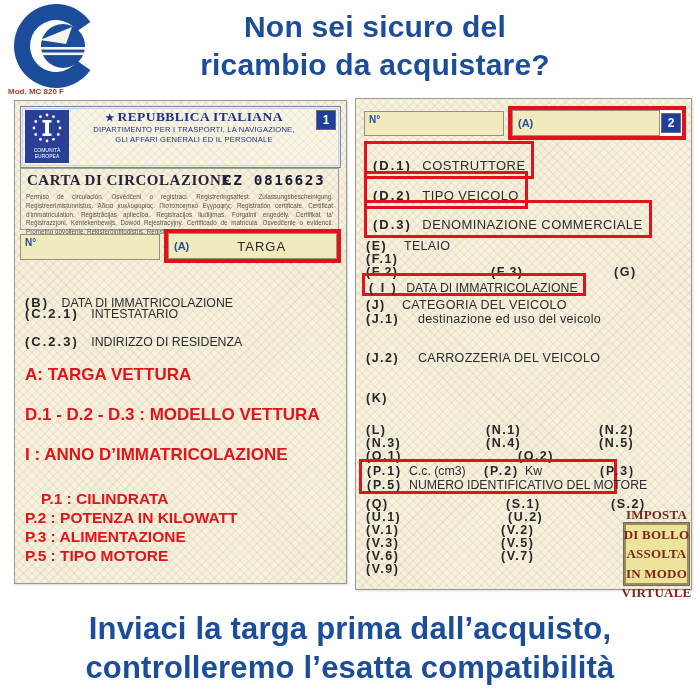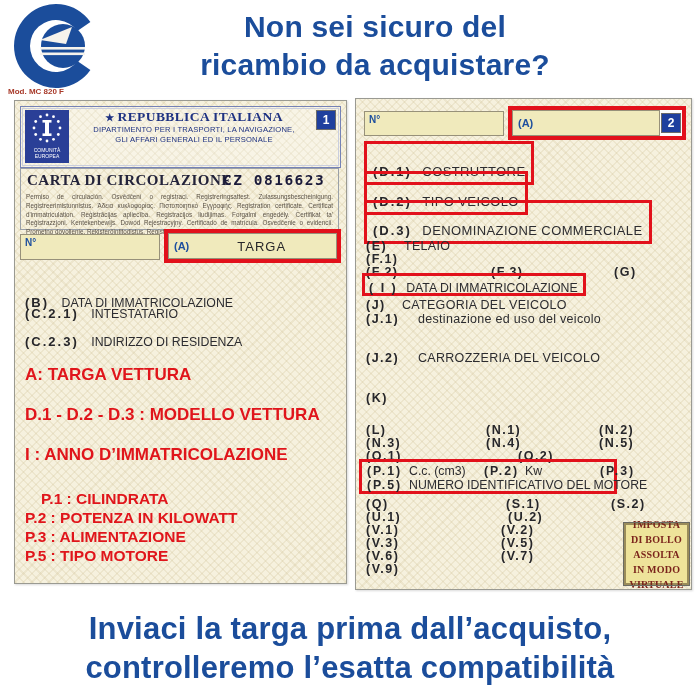--- a/index.html
+++ b/index.html
@@ -66,40 +66,40 @@
   #an0{top:264px;} #an1{top:304px;} #an2{top:344px;}
   #an3{top:389px;margin-left:16px;} #an4{top:408px;} #an5{top:427px;} #an6{top:446px;}
 
   
   #p2-n-field{position:absolute;left:8px;top:12px;width:140px;height:25px;padding:2px 4px;font-size:10px;}
   #p2-a-group{position:absolute;left:152px;top:7px;width:178px;height:34px;border:4px solid #e2111b;
               box-sizing:border-box;display:flex;align-items:center;background:#fdfdfd;}
   #p2-a-field{flex:1;height:100%;display:flex;align-items:center;padding-left:5px;font-size:11px;}
   #p2-badge{margin:0 1px;}
 
-  .dbox{position:absolute;left:8px;padding:18px 6px 2px 6px;white-space:nowrap;}
+  .dbox{position:absolute;left:8px;padding:12px 6px 2px 6px;white-space:nowrap;}
   .dbox .code{font-size:13px;} .dbox .lbl{font-size:13px;margin-left:6px;letter-spacing:.4px;}
   #dbox1{top:42px;} #dbox2{top:72px;} #dbox3{top:101px;}
 
   .rrow{position:absolute;left:0;width:335px;height:14px;font-size:12.5px;}
   .rrow span{position:absolute;white-space:nowrap;}
   .rrow .code{font-size:12.5px;letter-spacing:1.5px;}
   .rrow .lbl{letter-spacing:.3px;}
 
   #ibox{position:absolute;left:6px;top:174px;width:224px;height:23px;padding:2px 0 0 4px;white-space:nowrap;}
   #ibox .code{font-size:12.5px;} #ibox .lbl{font-size:12.3px;margin-left:4px;}
 
   #pbox{position:absolute;left:3px;top:360px;width:258px;height:35px;}
   #pbox .pline{position:absolute;left:0;width:100%;height:14px;font-size:12.3px;}
   #pbox .pline span{position:absolute;white-space:nowrap;}
 
   #imposta-box{position:absolute;left:268px;top:424px;width:65px;height:62px;background:#eee39a;
                border:2px solid #9a8c5a;outline:1px solid #6a6a62;box-sizing:border-box;
                display:flex;align-items:center;justify-content:center;text-align:center;}
-  #imposta-box .it{font-family:"Liberation Serif",serif;font-weight:bold;font-size:10px;
+  #imposta-box .it{font-family:"Liberation Serif",serif;font-weight:bold;font-size:13px;
                    color:#7b241c;line-height:1.5;letter-spacing:.2px;}
 
   
   #footer-title{position:absolute;left:0;top:610px;width:700px;text-align:center;color:#1b4d9b;
                 font-weight:bold;font-size:31px;line-height:1.25;letter-spacing:.2px;}
 </style>
 </head>
 <body>
 
 <div id="stage">

